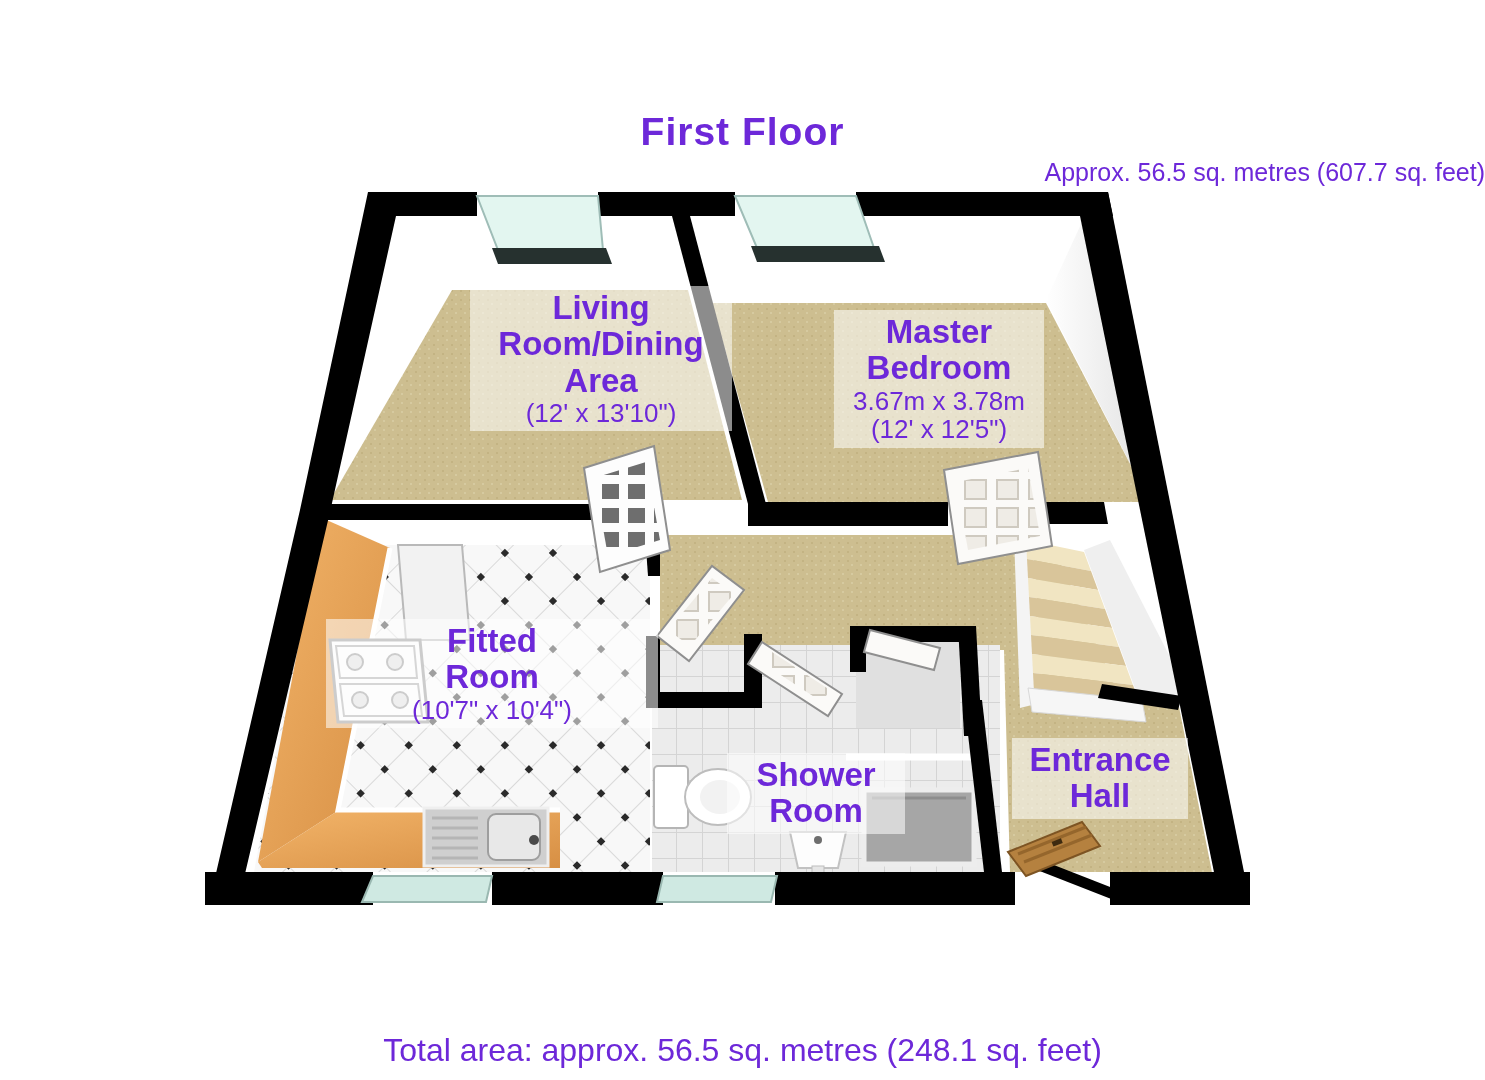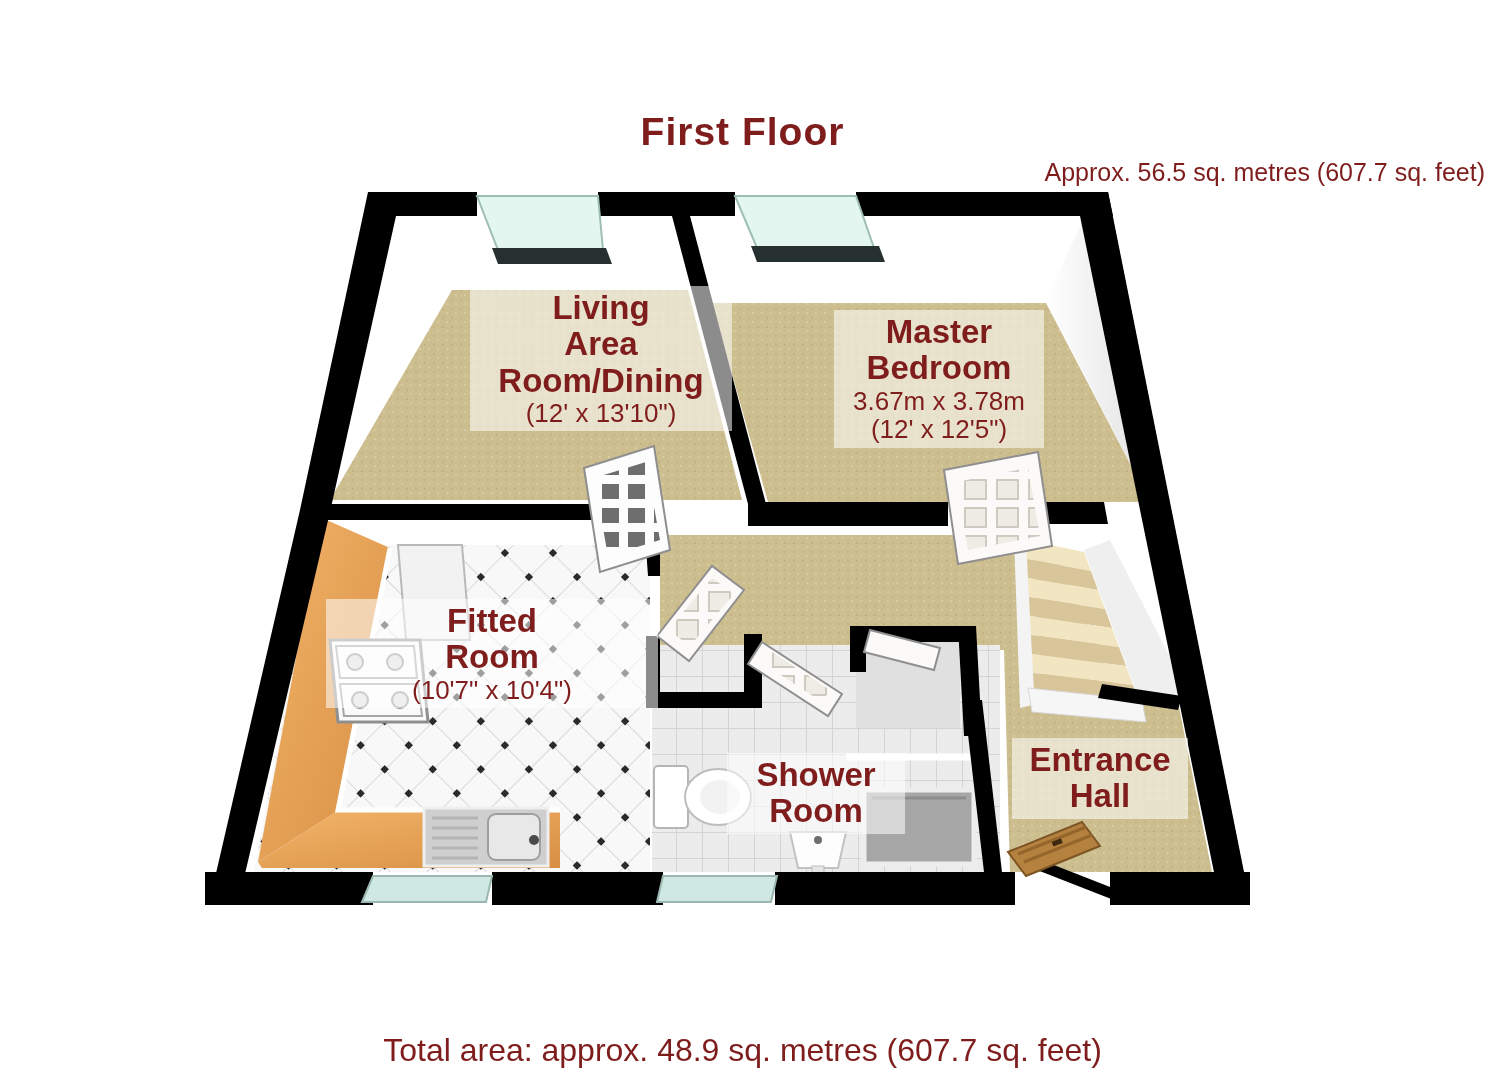--- a/index.html
+++ b/index.html
@@ -1,17 +1,17 @@
 <!DOCTYPE html>
 <html><head>
 <meta charset="utf-8">
 <style>
   html,body{margin:0;padding:0;background:#fff;}
   .page{position:relative;width:1485px;height:1080px;background:#ffffff;overflow:hidden;
-        font-family:"Liberation Sans", sans-serif;color:#7f1d1d;}
+        font-family:"Liberation Sans", sans-serif;color:#6d28d9;}
   .title{position:absolute;top:110px;left:0;width:100%;text-align:center;
          font-size:39px;font-weight:bold;letter-spacing:1px;}
   .subtitle{position:absolute;top:158px;left:0;width:100%;text-align:right;font-size:25px;}
   .footer{position:absolute;top:1032px;left:0;width:100%;text-align:center;font-size:32px;}
   .plan-svg{position:absolute;left:0;top:0;}
   .room-label{position:absolute;background:rgba(255,255,255,0.55);text-align:center;
               padding:4px 2px;line-height:1.1;}
   .room-label .nm{font-size:33px;font-weight:bold;}
   .room-label .dim{font-size:26px;}
 </style>
@@ -191,42 +191,42 @@
         <polygon points="1036,858 1128,894 1124,904 1032,868" fill="#000000"></polygon>
         <polygon points="1008,852 1082,822 1100,846 1026,876" fill="#b5813f" stroke="#7d5423" stroke-width="2"></polygon>
         <path d="M1018,854 L1086,827 M1024,862 L1092,835" stroke="#95662c" stroke-width="3"></path>
         <rect x="1052" y="840" width="10" height="5" fill="#3d2a10" transform="rotate(-21 1057 842)"></rect>
       </g>
     </g>
   </svg>
 
   <div class="room-label" style="left:470px;top:286px;width:258px;">
     <div class="nm">Living</div>
+    <div class="nm">Room/Dining</div>
     <div class="nm">Area</div>
-    <div class="nm">Room/Dining</div>
     <div class="dim">(12' x 13'10")</div>
   </div>
 
   <div class="room-label" style="left:834px;top:310px;width:206px;text-align:center;">
     <div class="nm">Master</div>
     <div class="nm">Bedroom</div>
     <div class="dim">3.67m x 3.78m</div>
     <div class="dim">(12' x 12'5")</div>
   </div>
 
-  <div class="room-label" style="left:326px;top:599px;width:328px;">
+  <div class="room-label" style="left:326px;top:619px;width:328px;">
     <div class="nm">Fitted</div>
     <div class="nm">Room</div>
     <div class="dim">(10'7" x 10'4")</div>
   </div>
 
   <div class="room-label" style="left:727px;top:753px;width:174px;">
     <div class="nm">Shower</div>
     <div class="nm">Room</div>
   </div>
 
   <div class="room-label" style="left:983px;top:738px;width:172px;margin-left:29px;">
     <div class="nm">Entrance</div>
     <div class="nm">Hall</div>
   </div>
 
-  <div class="footer">Total area: approx. 48.9 sq. metres (607.7 sq. feet)</div>
+  <div class="footer">Total area: approx. 56.5 sq. metres (248.1 sq. feet)</div>
 </div>
 
 </body></html>

